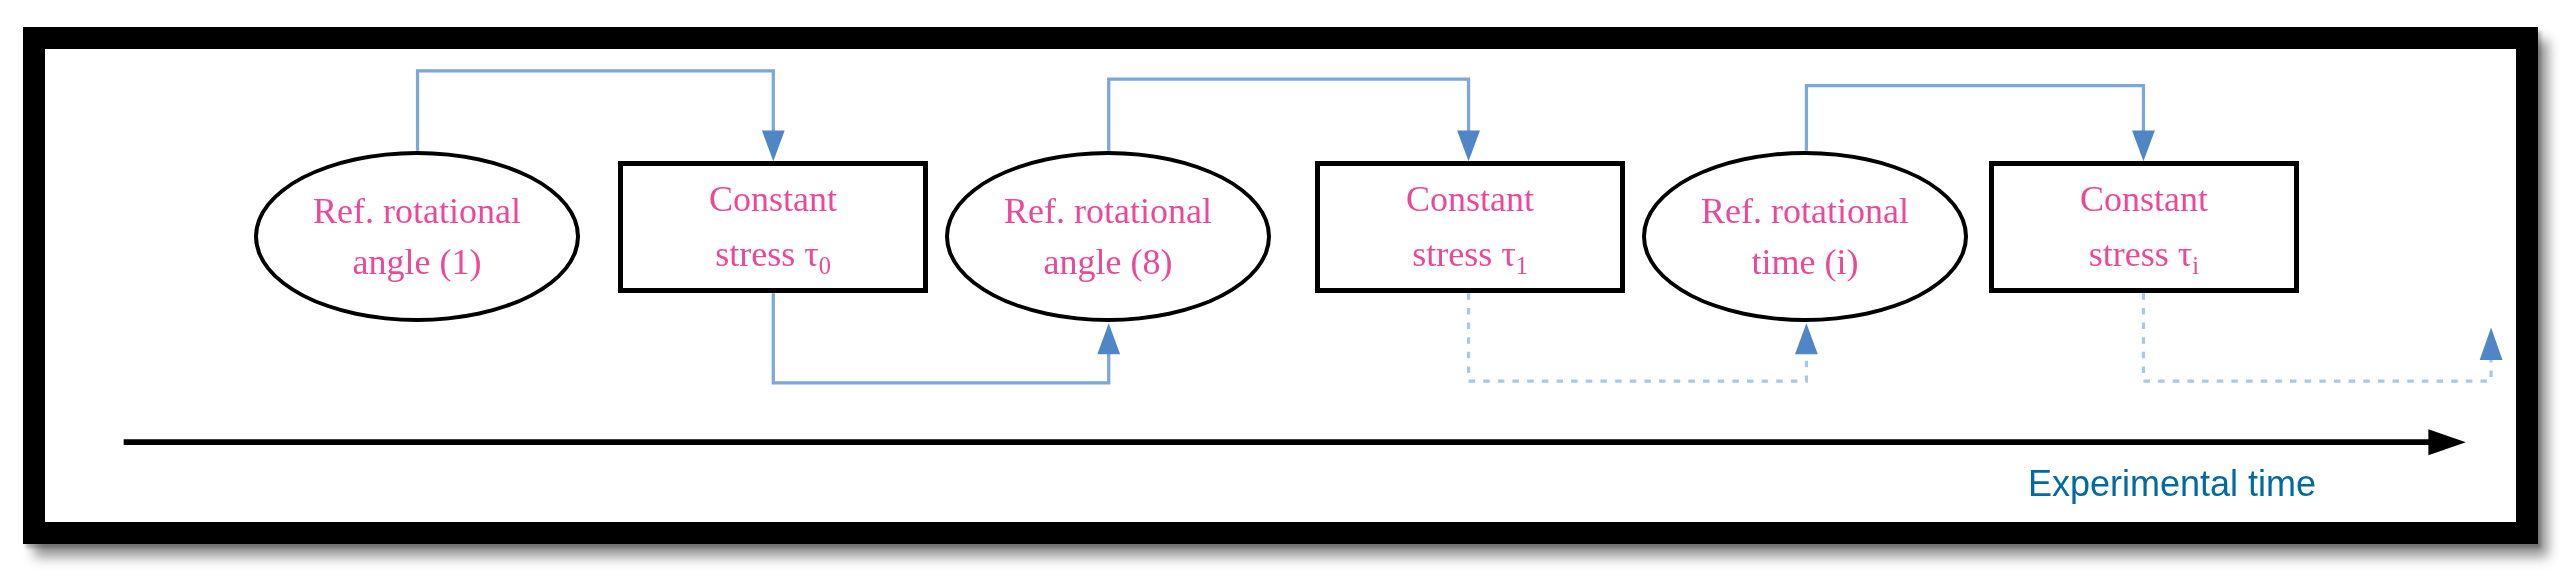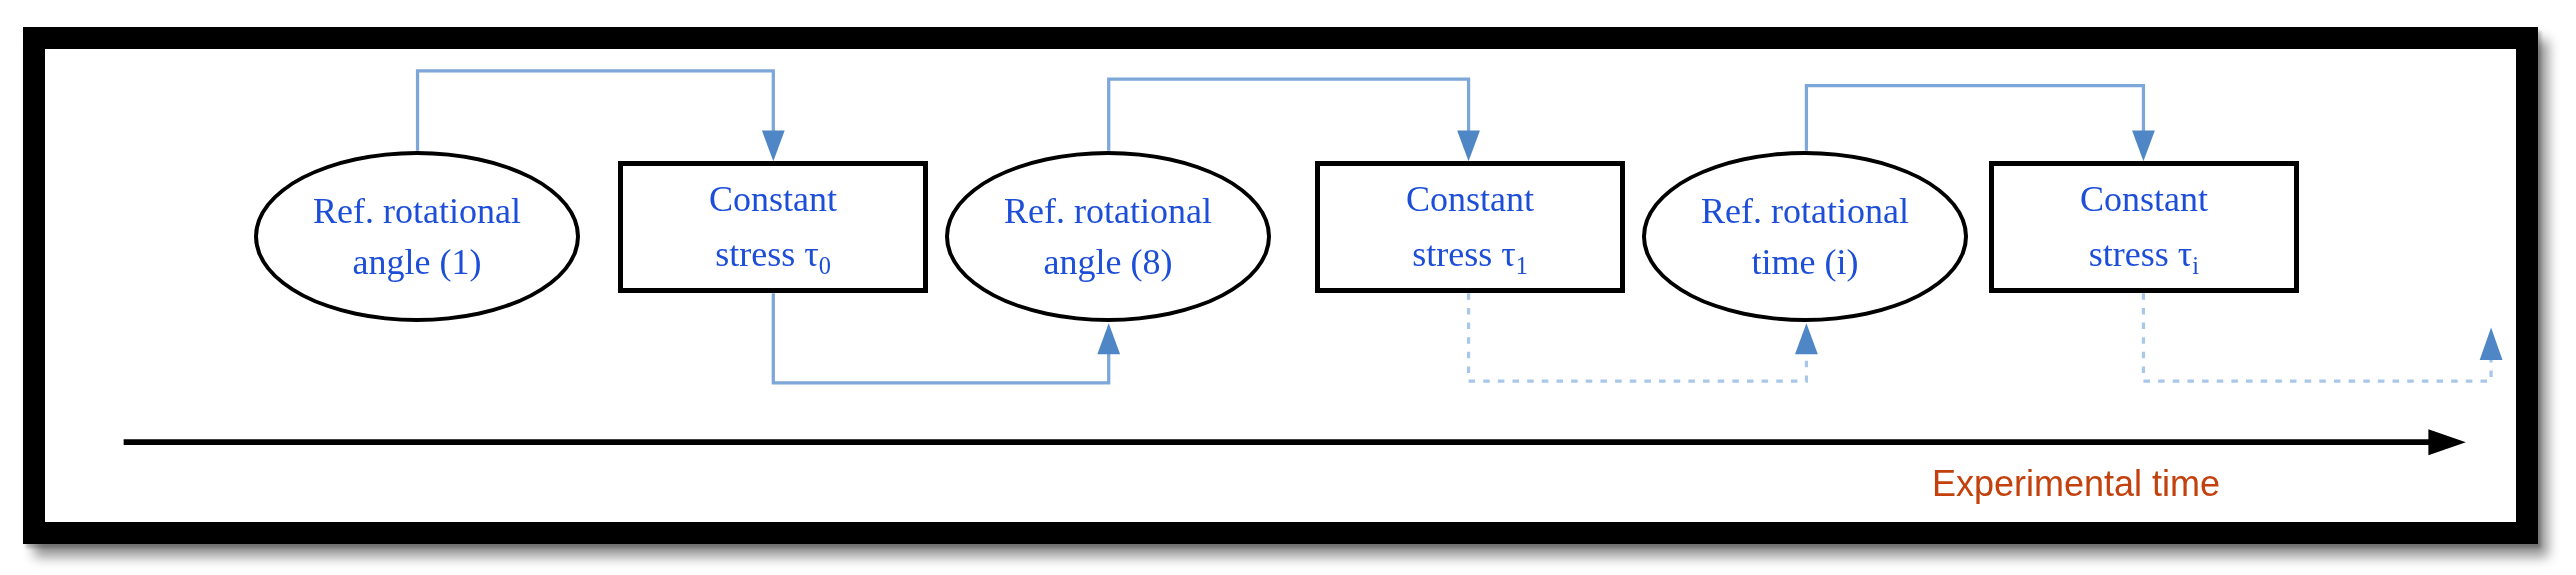--- a/index.html
+++ b/index.html
@@ -4,28 +4,28 @@
 <style>
   html,body{margin:0;padding:0;background:#ffffff;}
   #stage{position:relative;width:2576px;height:575px;background:#ffffff;overflow:hidden;
          font-family:"Liberation Serif", serif;}
   #frame{position:absolute;left:23px;top:27px;width:2515px;height:517px;
          box-sizing:border-box;border:22px solid #000;background:#fff;
          box-shadow:11.4px 13px 11.4px rgba(0,0,0,0.42), 3.3px 4.1px 3.3px rgba(0,0,0,0.25);}
   #canvas{position:absolute;left:0;top:0;width:2471px;height:473px;}
   #wires{position:absolute;left:0;top:0;width:2471px;height:473px;}
   .node{position:absolute;display:flex;align-items:center;justify-content:center;
-        box-sizing:border-box;background:#fff;text-align:center;color:#1d4ed8;}
+        box-sizing:border-box;background:#fff;text-align:center;color:#ec4899;}
   .ellipse{width:326px;height:171px;border:4.1px solid #000;border-radius:50%;}
   .rect{width:310px;height:132px;border:5.7px solid #000;}
   .node-label{font-size:36px;line-height:51px;white-space:nowrap;}
   .rect .node-label{line-height:55px;}
   sub{font-size:24.4px;line-height:0;}
-  #timeline-label{position:absolute;left:1856px;top:414px;width:350px;height:49px;
-        font-family:"Liberation Sans", sans-serif;font-size:36px;color:#c2410c;
+  #timeline-label{position:absolute;left:1952px;top:414px;width:350px;height:49px;
+        font-family:"Liberation Sans", sans-serif;font-size:36px;color:#0369a1;
         text-align:center;white-space:nowrap;}
 </style>
 </head>
 <body>
 
 <div id="stage">
   <div id="frame">
     <div id="canvas">
 
       <svg id="wires" viewBox="0 0 3032 581">

